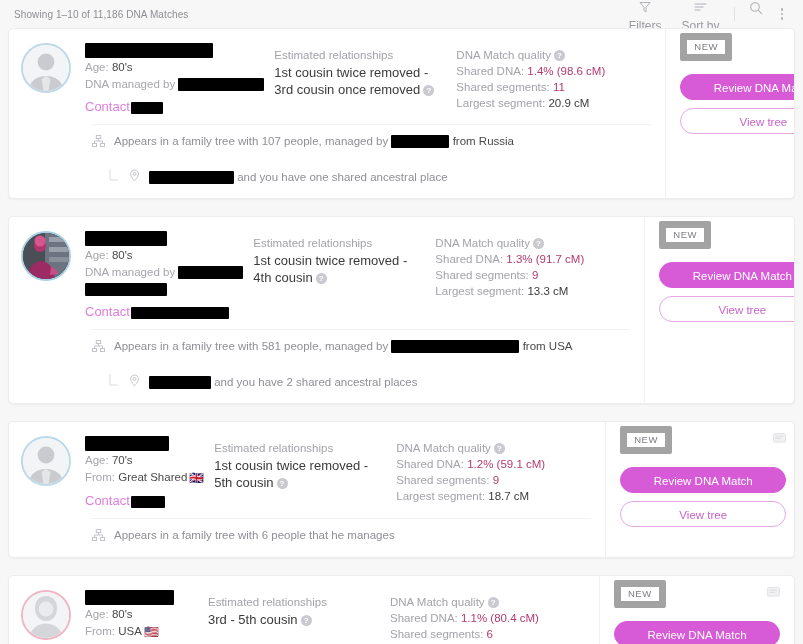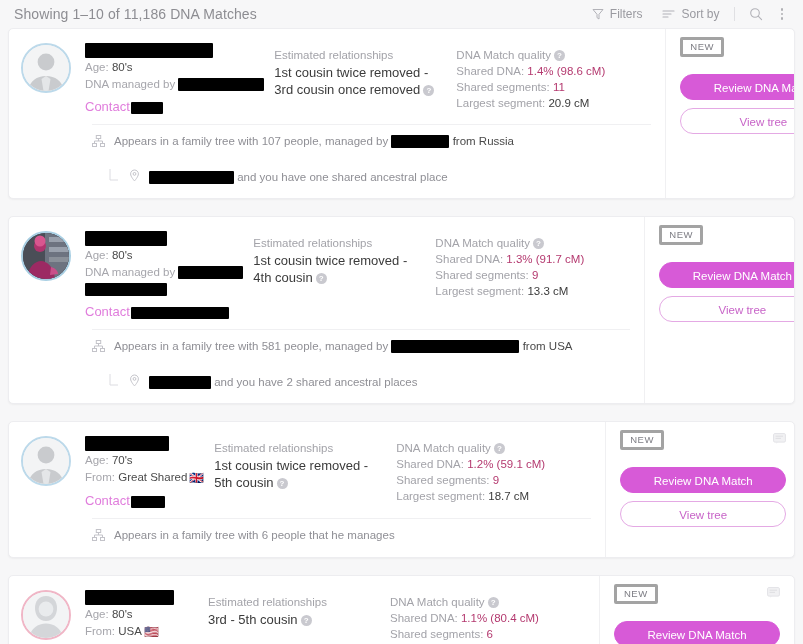--- a/index.html
+++ b/index.html
@@ -7,23 +7,23 @@
     width:803px;height:644px;overflow:hidden;
     background:#f7f7f8;
     font-family:"Liberation Sans","DejaVu Sans",sans-serif;
     font-size:12px;color:#5a5a5a;
     -webkit-font-smoothing:antialiased;
   }
   .page{width:803px;height:644px;position:relative;}
 
   
   .toolbar{height:28px;display:flex;align-items:center;padding:0 12px 0 14px;}
-  .showing{font-size:14px;color:#8d8d92;letter-spacing:.1px;flex:0 0 auto;}
+  .showing{font-size:10px;color:#8d8d92;letter-spacing:.1px;flex:0 0 auto;}
   .tb-spacer{flex:1 1 auto;}
-  .tb-btn{display:flex;align-items:center;gap:6px;color:#9a9aa0;font-size:12px;padding:0 10px;height:26px;cursor:pointer;}
+  .tb-btn{display:flex;align-items:center;gap:6px;color:#9a9aa0;font-size:12px;padding:0 10px;height:26px;cursor:pointer;flex-direction:column;}
   .tb-sep{width:1px;height:14px;background:#e0e0e3;margin:0 4px;}
   .tb-icon{display:inline-flex;align-items:center;justify-content:center;}
   .dots{display:flex;flex-direction:column;gap:2px;align-items:center;padding:0 8px;cursor:pointer;}
   .dots i{width:2.5px;height:2.5px;border-radius:50%;background:#b0b0b5;display:block;}
 
   
   .cards{padding:0 8px;}
   .card{
     background:#fff;border-radius:5px;border:1px solid #ededf0;
     box-shadow:0 1px 2px rgba(0,0,0,.045);
@@ -69,21 +69,21 @@
   .tree-row.second{margin-top:17px;padding-left:17px;}
   .tree-row b{font-weight:normal;color:#4a4a4a;}
 
   
   .card-actions{
     flex:0 0 166px;border-left:1px solid #f0f0f2;
     padding:10px 14px 14px 14px;position:relative;
   }
   .badge-row{display:flex;align-items:center;justify-content:space-between;height:16px;}
   .badge-new{
-    border:3px solid #a3a3a3;border-radius:2px;color:#7d7d84;
+    border:7px solid #a3a3a3;border-radius:2px;color:#7d7d84;
     font-size:9.5px;letter-spacing:.5px;padding:2px 7px;line-height:10px;
     background:#fff;cursor:pointer;
   }
   .btn{
     display:block;width:100%;text-align:center;border-radius:14px;
     font-size:11.5px;line-height:26px;height:26px;cursor:pointer;box-sizing:border-box;
   }
   .btn-primary{background:#d75ad7;color:#fff;margin-top:19px;border:1px solid #d75ad7;}
   .btn-ghost{background:#fff;color:#c864c8;border:1px solid #e4a9e4;margin-top:8px;}
 </style>

